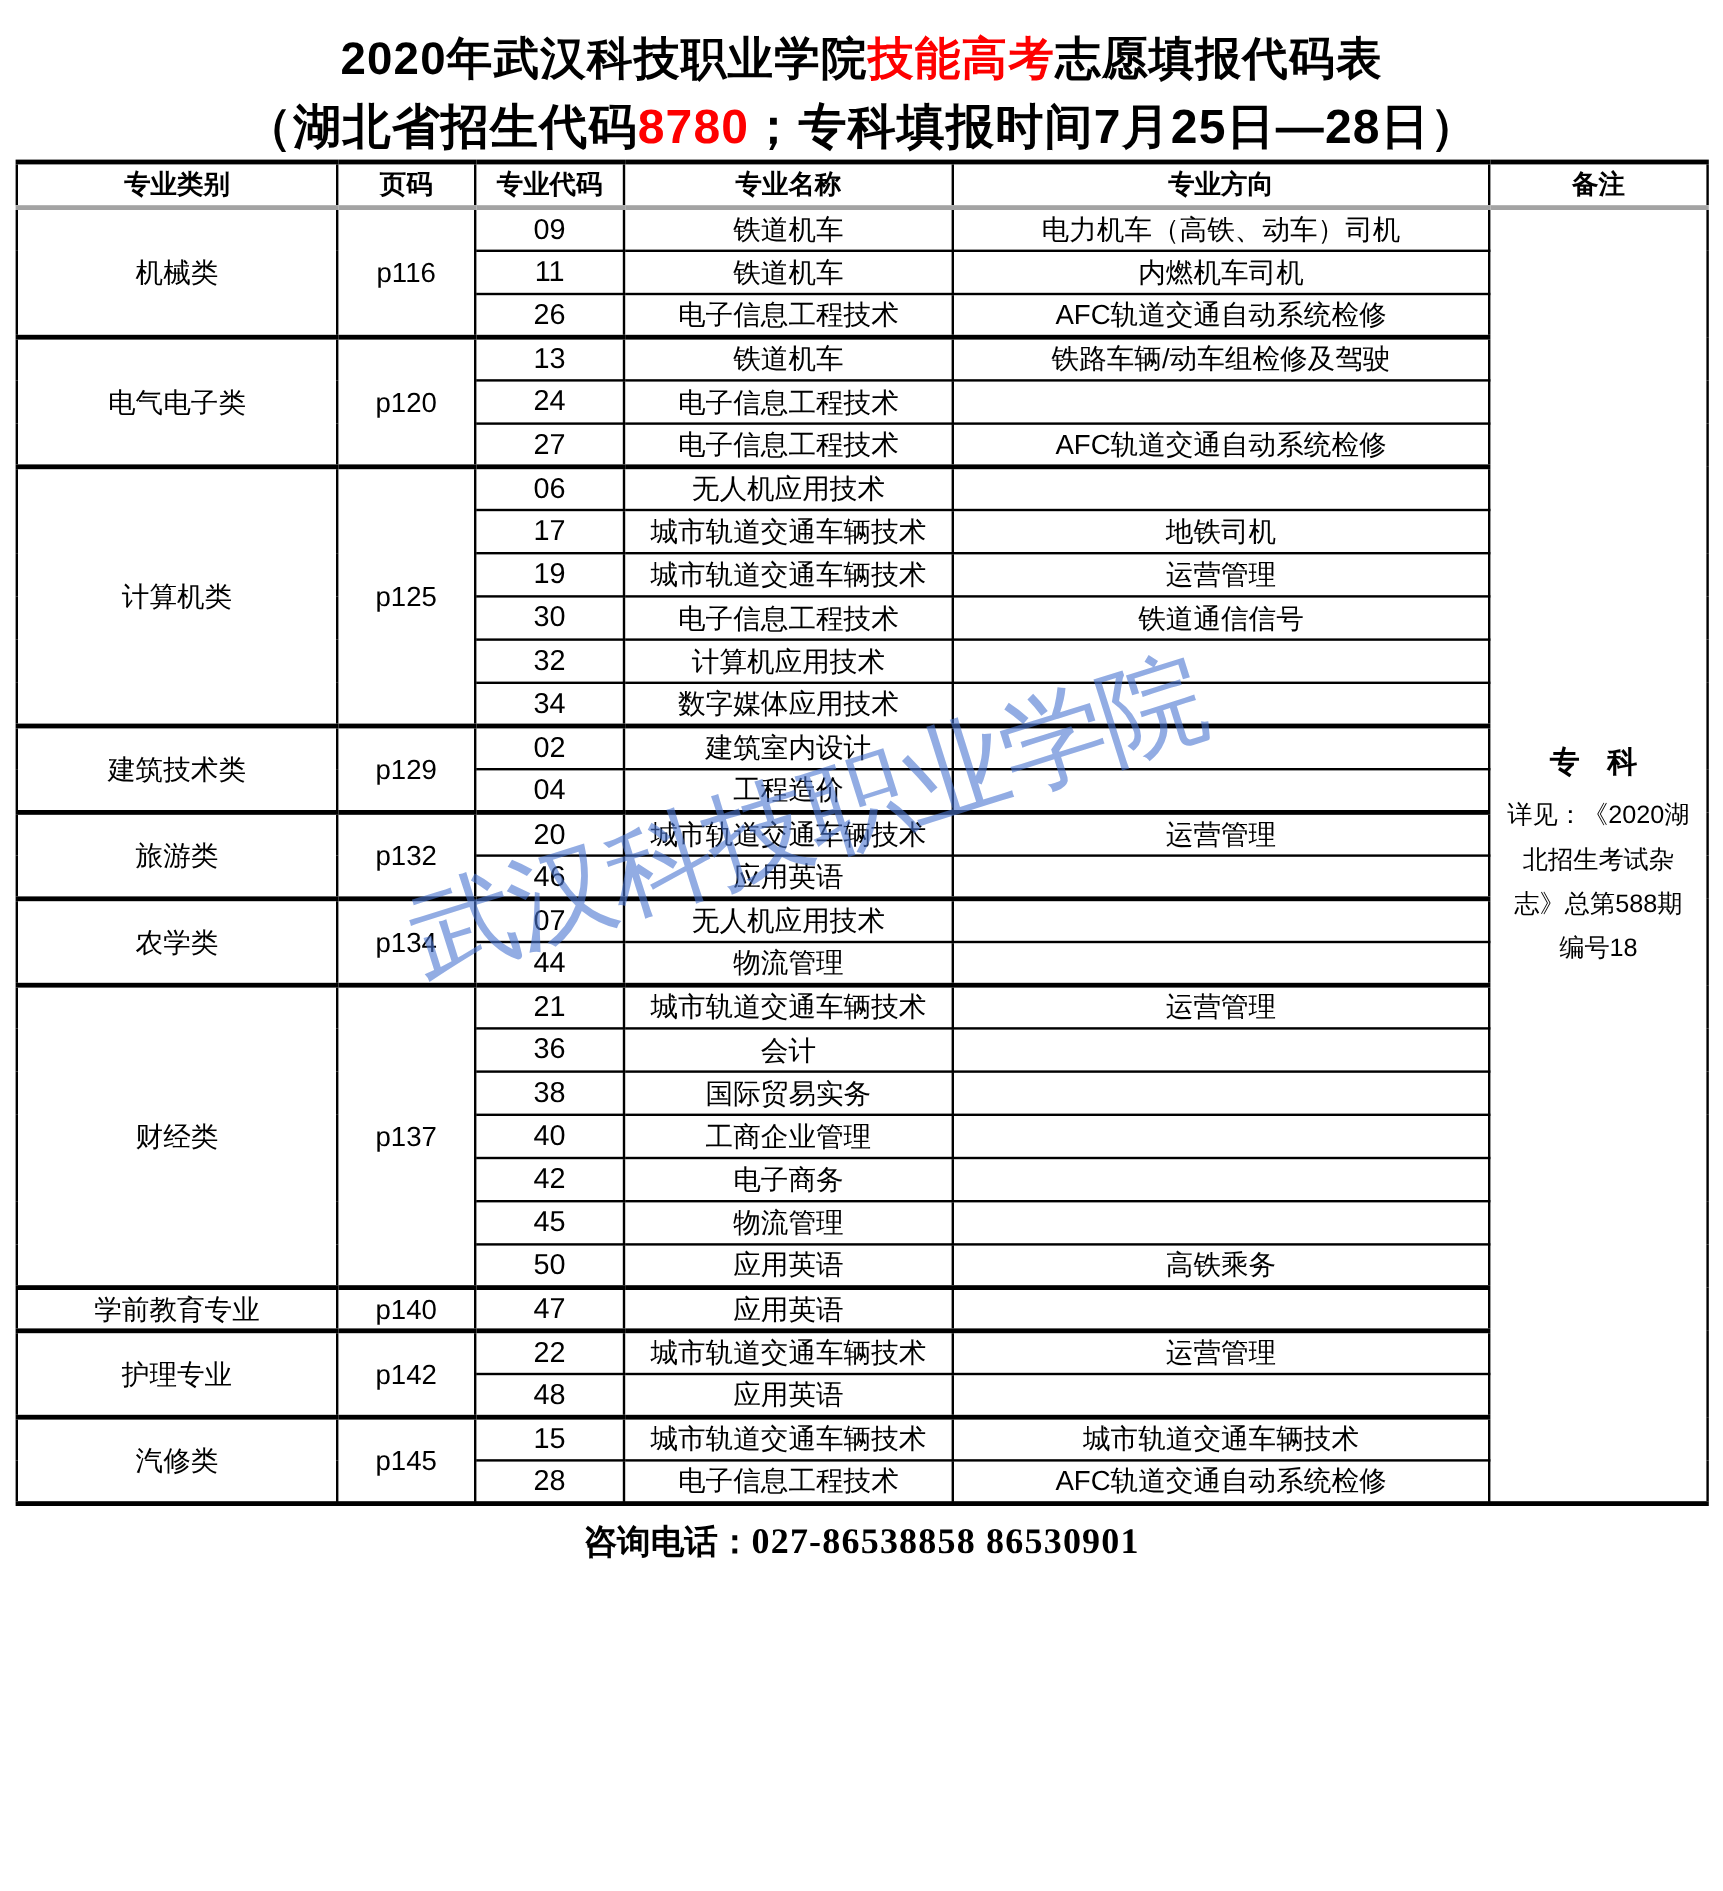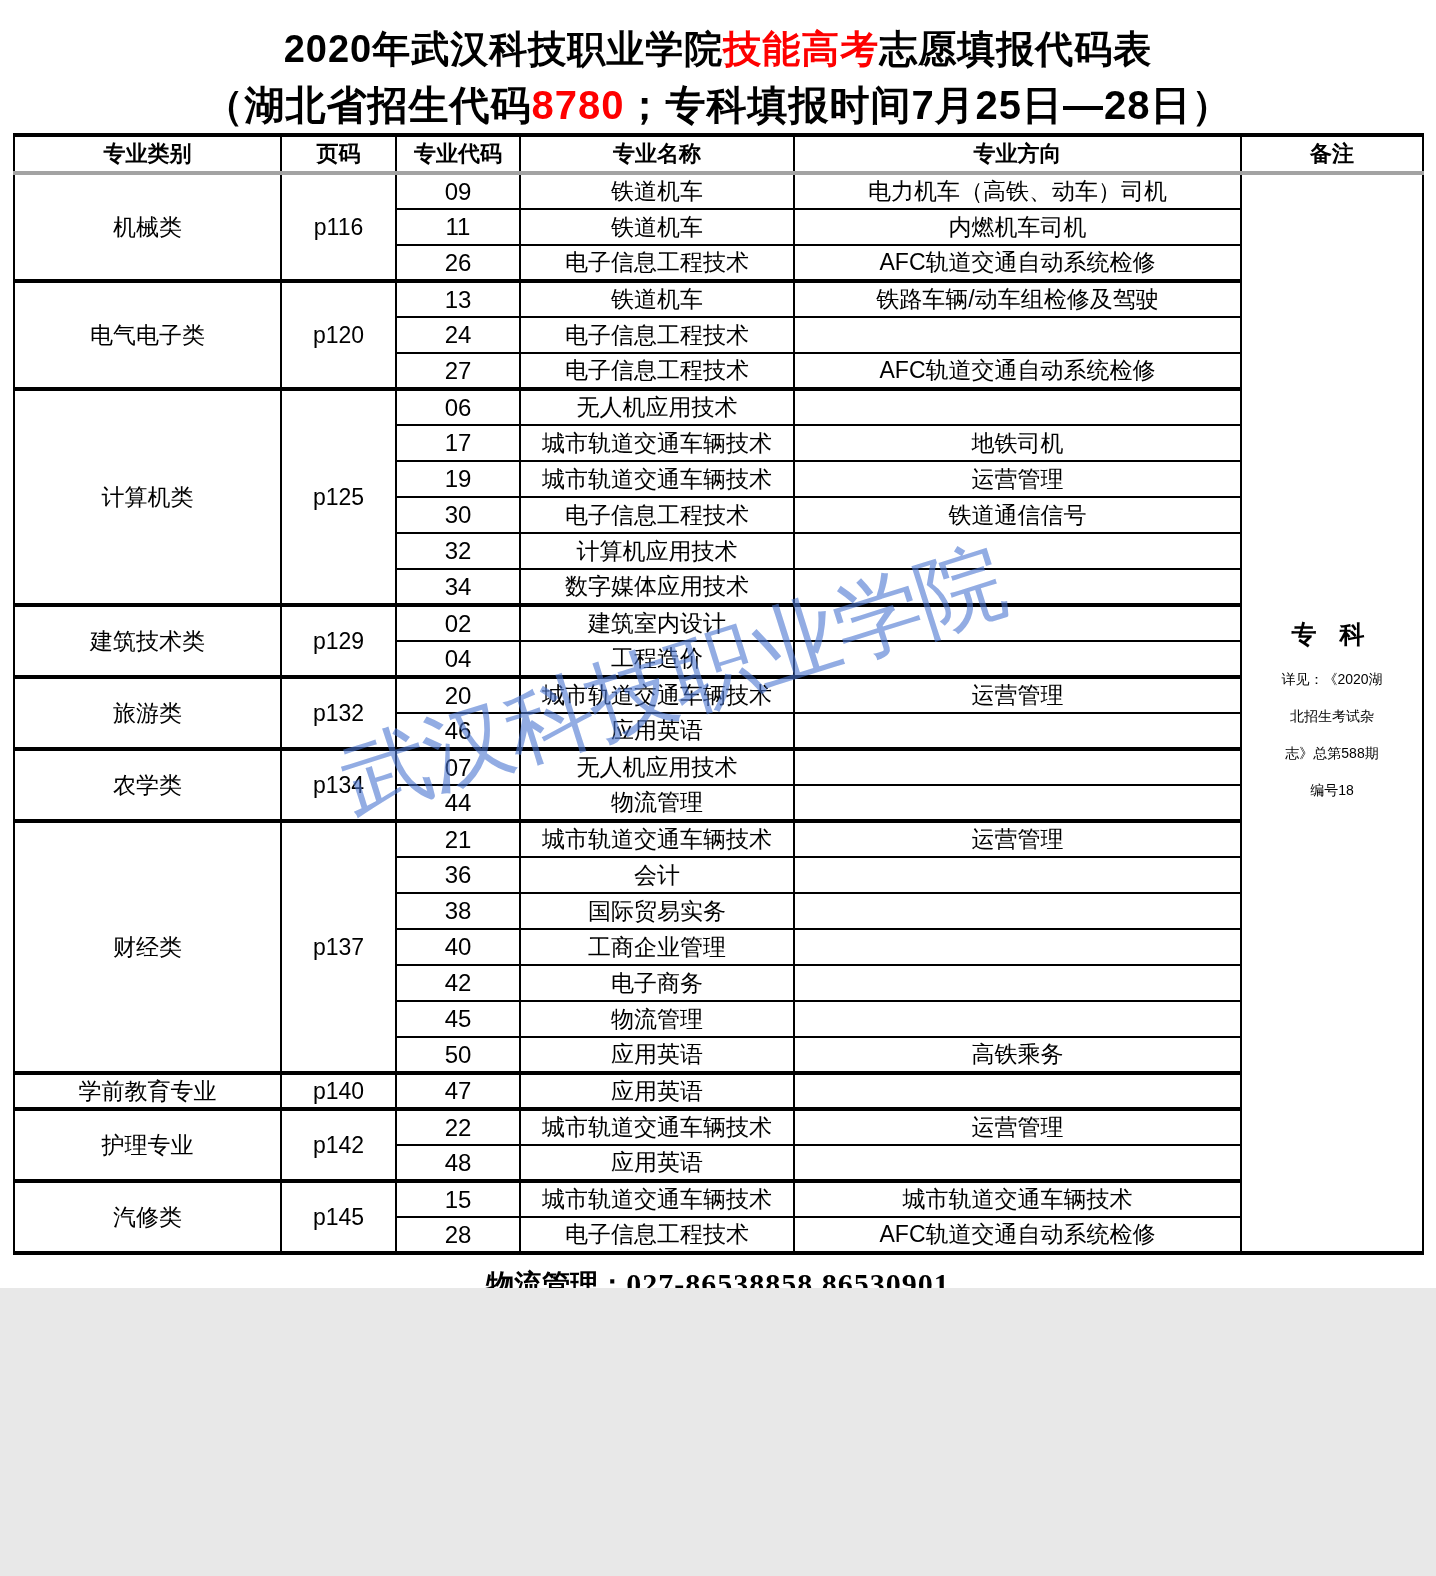--- a/index.html
+++ b/index.html
@@ -1,18 +1,18 @@
 <!DOCTYPE html>
 <html lang="zh"><head>
 <meta charset="utf-8">
 <style>
   html,body{margin:0;padding:0;background:#e8e8e8;}
   .page{
     position:relative;
-    width:1436px;height:1288px;
+    width:1436px;height:1576px;
     margin:0 auto;
     background:#ffffff;
     font-family:"Liberation Sans","DejaVu Sans",sans-serif;
     color:#000;
     overflow:hidden;
   }
   .title1{
     position:absolute;top:24px;left:0;width:100%;
     text-align:center;font-size:38px;font-weight:bold;letter-spacing:1px;
     white-space:nowrap;
@@ -40,21 +40,21 @@
   .tbl thead th{
     height:34px;font-size:22px;font-weight:bold;
     border-top:4px solid #000;border-bottom:4px solid #a3a3a3;
   }
   .tbl tbody tr{height:36px;}
   .tbl tbody td{font-size:23px;font-weight:normal;}
   .tbl tbody td.code{font-size:24px;}
   .tbl tbody tr.group-start td{border-top:4px solid #000;}
   td.remark{vertical-align:middle;}
   .remark-title{font-size:25px;font-weight:bold;letter-spacing:8px;margin-bottom:10px;}
-  .remark-line{font-size:14px;line-height:37px;white-space:nowrap;}
+  .remark-line{font-size:21px;line-height:37px;white-space:nowrap;}
 
   .watermark{
     position:absolute;left:344px;top:737px;
     font-size:88px;line-height:96px;letter-spacing:-2px;
     color:rgba(74,116,209,0.60);
     white-space:nowrap;
     transform:rotate(-17.5deg);
     transform-origin:0 50%;
     pointer-events:none;
     z-index:5;
@@ -273,15 +273,15 @@
         <tr>
           <td class="code">28</td>
           <td class="">电子信息工程技术</td>
           <td class="">AFC轨道交通自动系统检修</td>
         </tr>
       </tbody>
   </table>
 
   <div class="watermark">武汉科技职业学院</div>
 
-  <div class="footer"><span>物流管理：</span><span class="nums">027-86538858  86530901</span></div>
+  <div class="footer"><span>咨询电话：</span><span class="nums">027-86538858  86530901</span></div>
 
 </div>
 
 </body></html>

